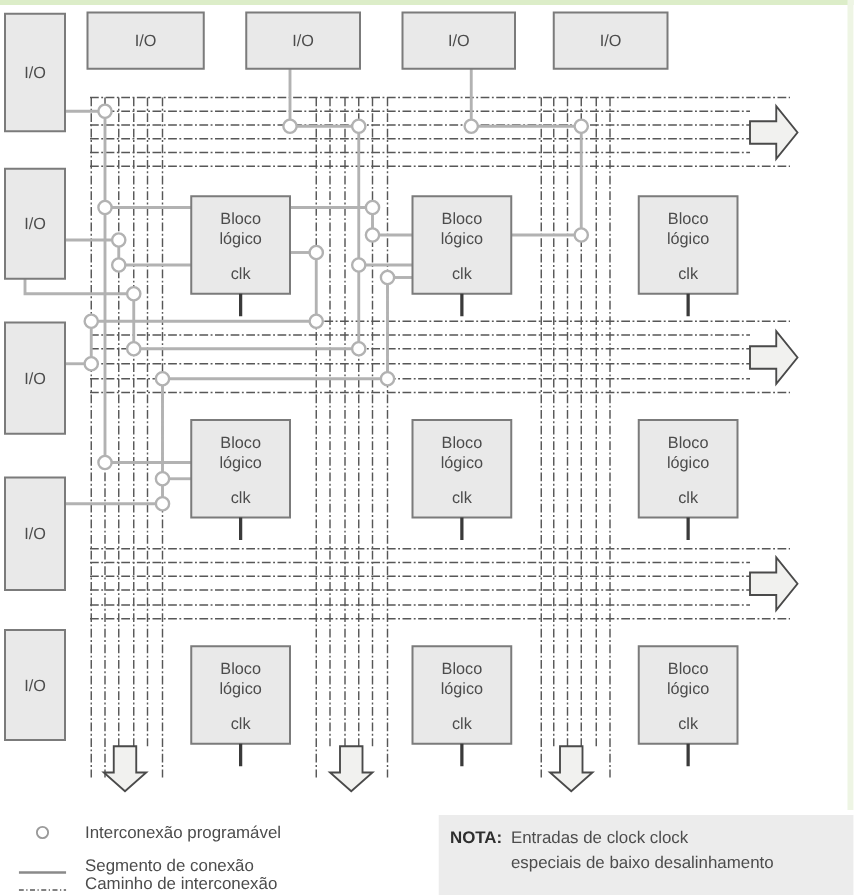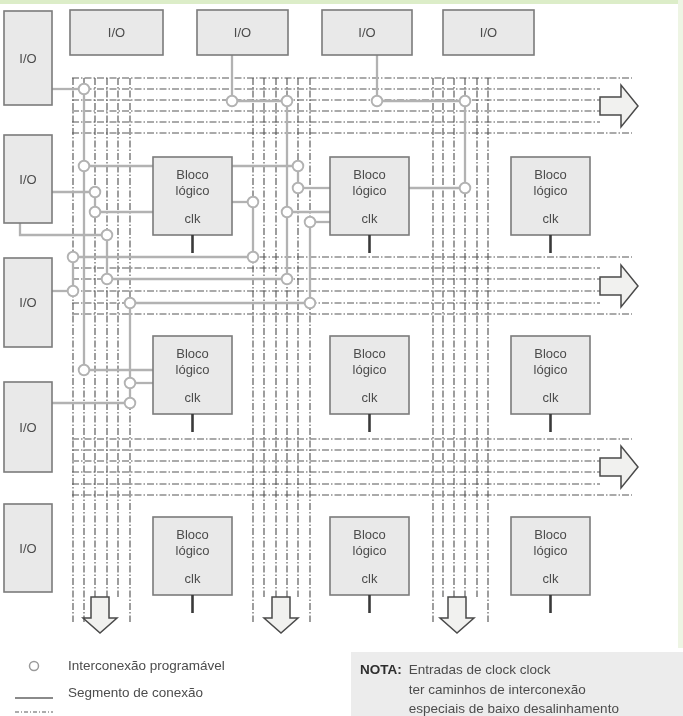--- a/index.html
+++ b/index.html
@@ -202,24 +202,24 @@
           </svg>
       </span>
       <span class="lbl">Segmento de conexão</span>
     </div>
     <div class="legend-row" style="top:45px">
       <span class="sym">
         <svg width="38" height="4">
             <line x1="0" y1="2" x2="38" y2="2" stroke="#5a5a5a" stroke-width="1.2" stroke-dasharray="4 2 1 2"></line>
           </svg>
       </span>
+      <span class="lbl">Caminho de interconexão</span>
     </div>
   </div>
 
   <div class="note">
     <span class="note-title">NOTA:</span>
     <span class="note-lines">
       <div>Entradas de clock clock</div>
-      <div>ter caminhos de interconexão</div>
       <div>especiais de baixo desalinhamento</div>
     </span>
   </div>
 </div>
 
 </body></html>

